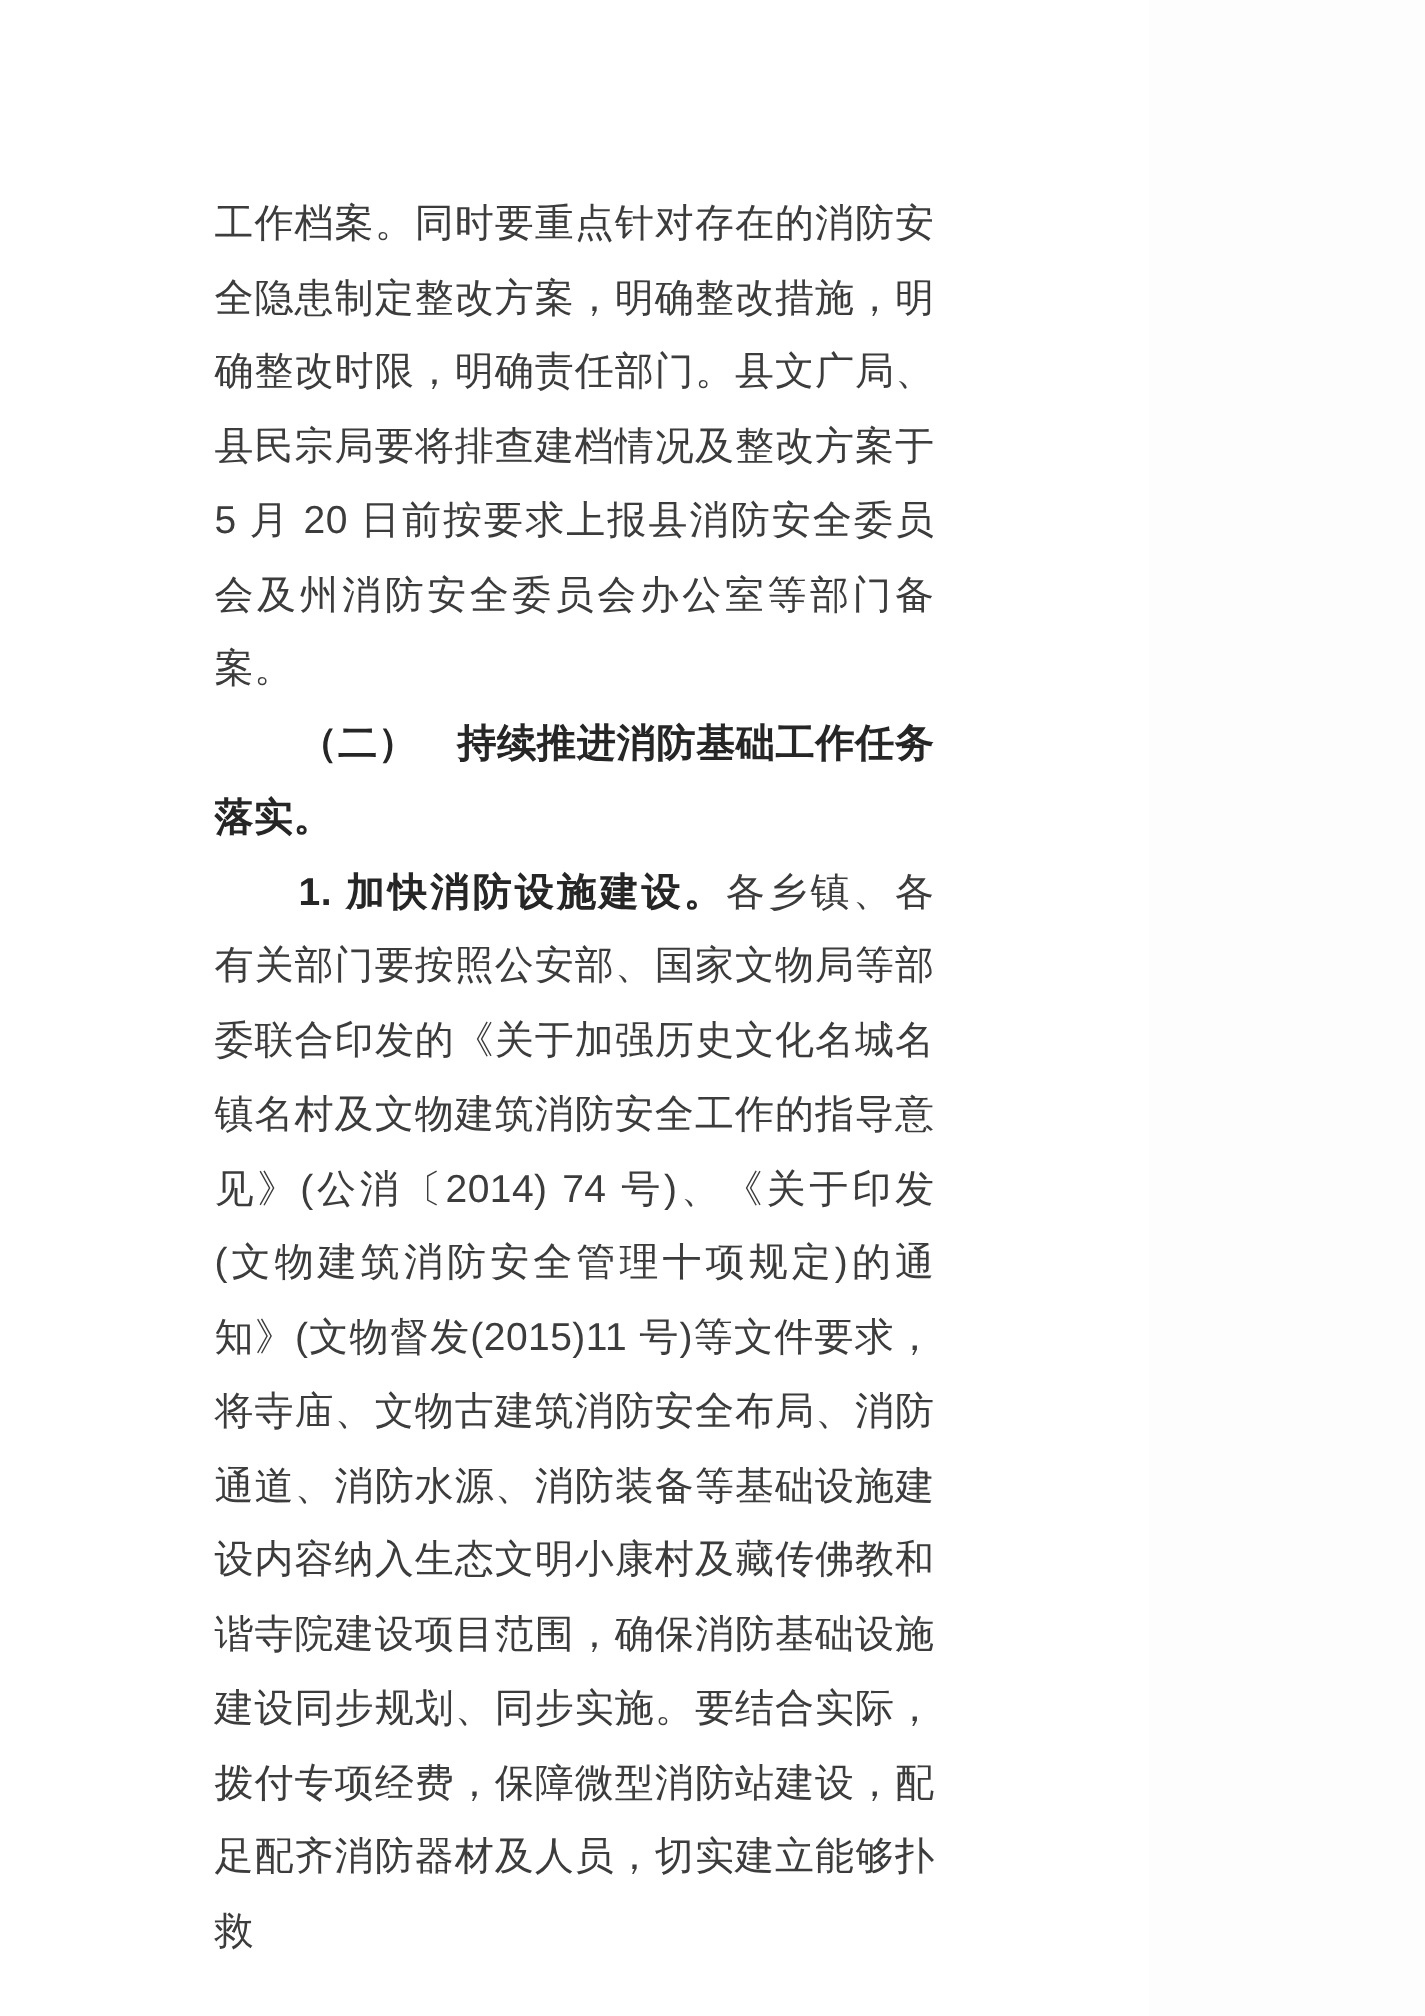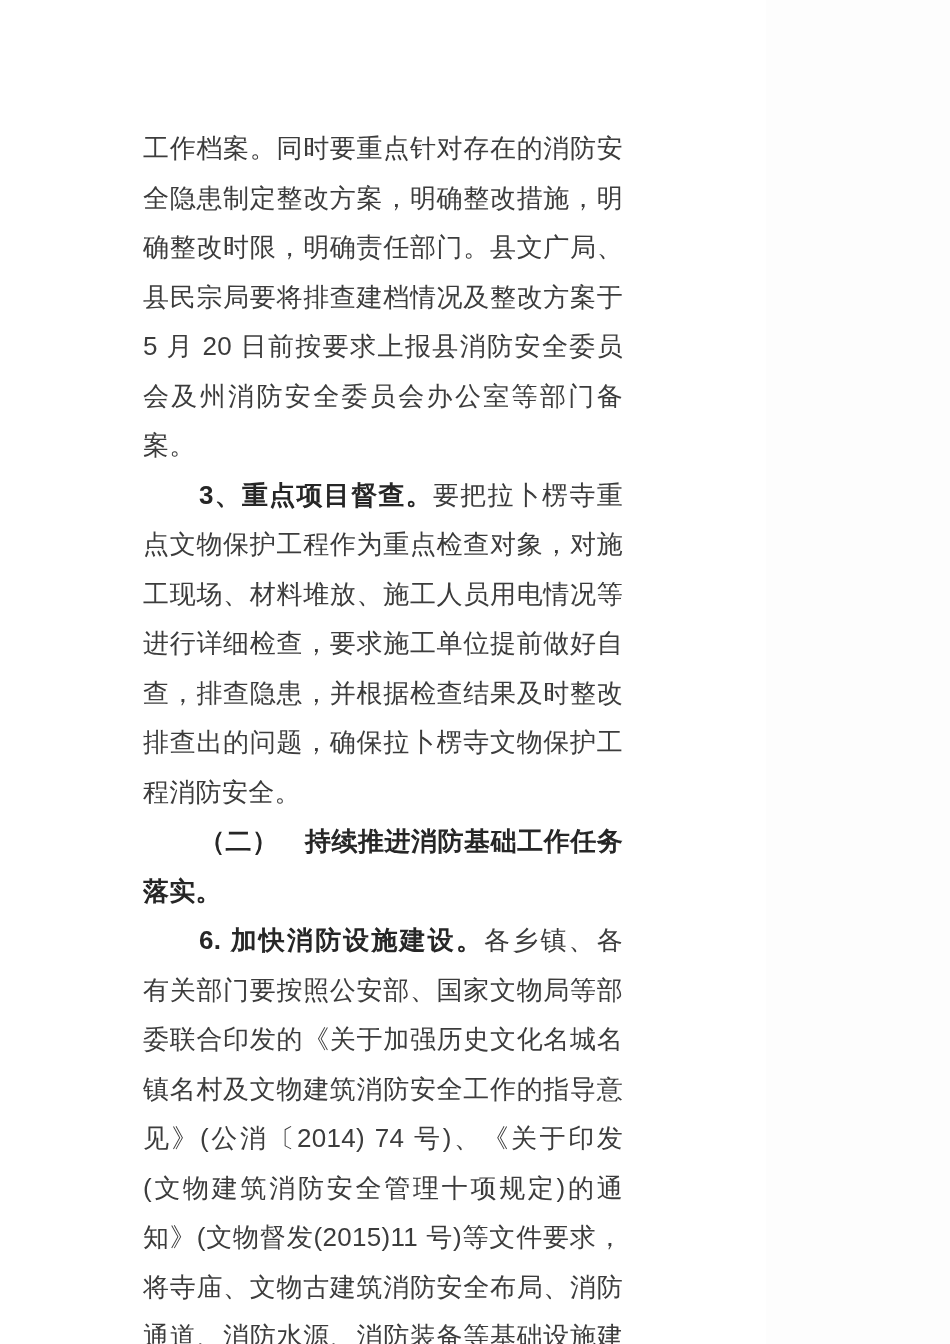--- a/index.html
+++ b/index.html
@@ -42,20 +42,19 @@
   .para.flush-last { text-align-last: justify; }
 </style>
 </head>
 <body>
 
 <div class="viewport">
   <div class="page">
 
     <p class="para"><span>工作档案。同时要重点针对存在的消防安全隐患制定整改方案，明确整改措施，明确整改时限，明确责任部门。县文广局、县民宗局要将排查建档情况及整改方案于 5 月 20 日前按要求上报县消防安全委员会及州消防安全委员会办公室等部门备案。</span></p>
 
-    <p class="para indent"><span class="bold">3、重点项目督查。</span><span>要把拉卜楞寺重点文物保护工程作为重点检查对象，对施工现场、材料堆放、施工人员用电情况等进行详细检查，要求施工单位提前做好自查，排查隐患，并根据检查结果及时整改排查出的问题，确保拉卜楞寺文物保护工程消防安全。</span></p>
 
     <p class="para indent"><span class="bold">（二）　持续推进消防基础工作任务落实。</span></p>
 
-    <p class="para indent flush-last"><span class="bold">6. 加快消防设施建设。</span><span>各乡镇、各有关部门要按照公安部、国家文物局等部委联合印发的《关于加强历史文化名城名镇名村及文物建筑消防安全工作的指导意见》(公消〔2014) 74 号)、《关于印发(文物建筑消防安全管理十项规定)的通知》(文物督发(2015)11 号)等文件要求，将寺庙、文物古建筑消防安全布局、消防通道、消防水源、消防装备等基础设施建设内容纳入生态文明小康村及藏传佛教和谐寺院建设项目范围，确保消防基础设施建设同步规划、同步实施。要结合实际，拨付专项经费，保障微型消防站建设，配足配齐消防器材及人员，切实建立能够扑救</span></p>
+    <p class="para indent flush-last"><span class="bold">1. 加快消防设施建设。</span><span>各乡镇、各有关部门要按照公安部、国家文物局等部委联合印发的《关于加强历史文化名城名镇名村及文物建筑消防安全工作的指导意见》(公消〔2014) 74 号)、《关于印发(文物建筑消防安全管理十项规定)的通知》(文物督发(2015)11 号)等文件要求，将寺庙、文物古建筑消防安全布局、消防通道、消防水源、消防装备等基础设施建设内容纳入生态文明小康村及藏传佛教和谐寺院建设项目范围，确保消防基础设施建设同步规划、同步实施。要结合实际，拨付专项经费，保障微型消防站建设，配足配齐消防器材及人员，切实建立能够扑救</span></p>
 
   </div>
 </div>
 
 </body></html>

